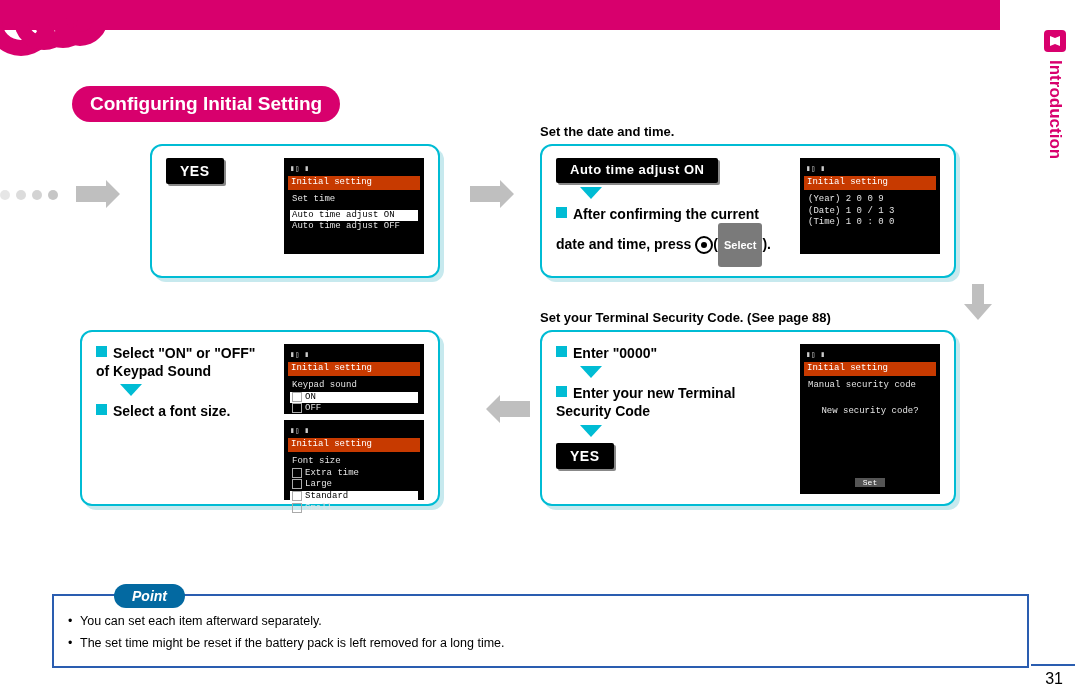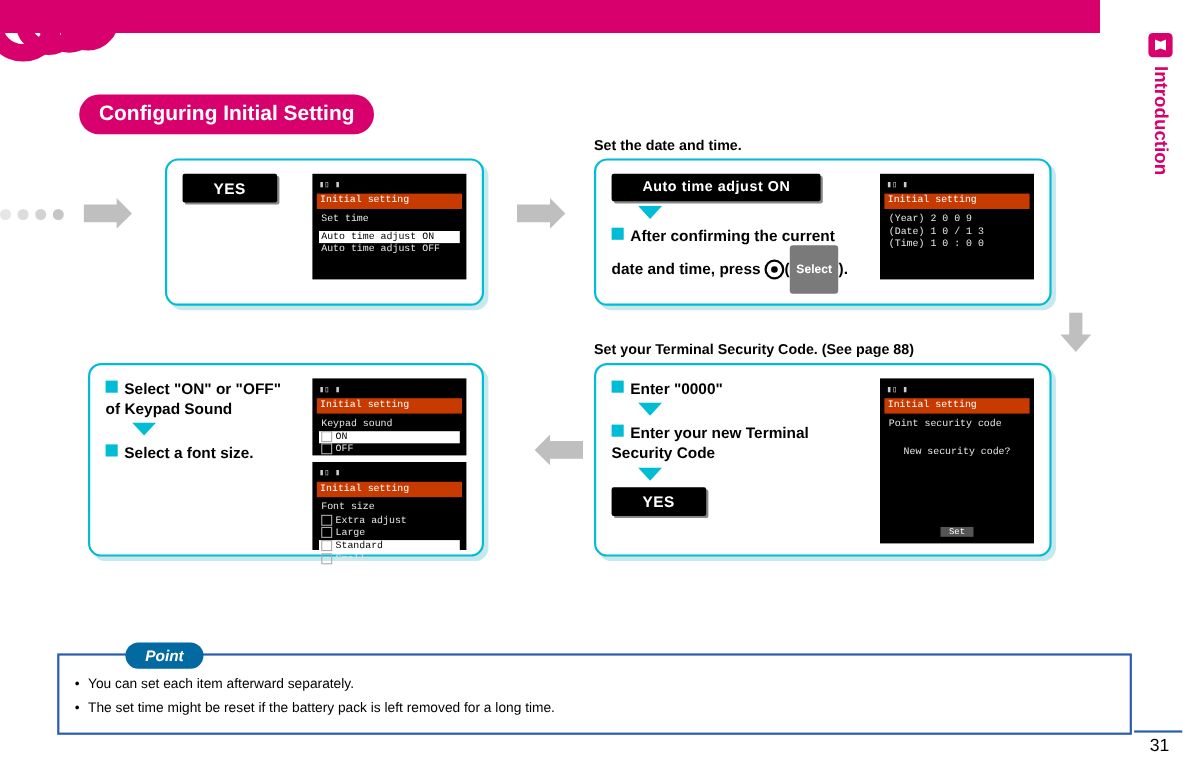--- a/index.html
+++ b/index.html
@@ -33,21 +33,21 @@
   .arrow svg { width: 100%; height: 100%; display: block; }
 
   
   .caption { position: absolute; font-weight: bold; font-size: 13px; color: #000; }
 
   
   .panel { position: absolute; border: 2px solid #00bcd4; border-radius: 12px; box-shadow: 4px 4px 0 #c7e9ee; background: #fff; padding: 12px 14px; }
   .panel-inner { display: flex; gap: 12px; align-items: flex-start; }
   .panel-text { flex: 1 1 auto; font-size: 14px; color: #000; font-weight: bold; line-height: 1.3; }
   .sq { display: inline-block; width: 11px; height: 11px; background: #00bcd4; margin-right: 6px; vertical-align: 1px; }
-  .black-btn { display: inline-block; background: #000; color: #fff; font-weight: bold; padding: 4px 28px; border-radius: 2px; box-shadow: 2px 2px 0 #888; font-size: 14px; letter-spacing: .5px; }
+  .black-btn { display: inline-block; background: #000; color: #fff; font-weight: bold; padding: 4px 14px; border-radius: 2px; box-shadow: 2px 2px 0 #888; font-size: 14px; letter-spacing: .5px; }
   .vchev { display:block; margin: 4px 0 4px 24px; }
   .vchev svg { width: 22px; height: 14px; display:block; }
   .select-pill { display: inline-block; background: #7a7a7a; color: #fff; font-size: 11px; padding: 15px 6px; border-radius: 3px; vertical-align: middle; }
   .okey { display:inline-flex; width:18px; height:18px; border:2px solid #000; border-radius:50%; align-items:center; justify-content:center; vertical-align:middle; }
   .okey span { width:6px; height:6px; background:#000; border-radius:50%; }
   .antenna-icon { display:inline-block; width:16px; height:14px; vertical-align:middle; position:relative; border:1px solid #555; border-radius:2px; }
   .antenna-icon::before { content:""; position:absolute; left:3px; top:2px; width:2px; height:8px; background:#555; box-shadow: 3px 0 0 #555, 6px 0 0 #555; }
 
   
   .shot { width: 140px; height: 120px; background: #000; color: #e3e3e3; font-family: "Courier New", monospace; font-size: 9px; padding: 6px 6px; line-height: 1.3; position: relative; flex: 0 0 auto; }
@@ -185,21 +185,21 @@
             </svg>
           </span>
         <span class="black-btn">YES</span>
       </div>
       <div class="shot" style="height:150px;">
         <div class="statusrow">
             <span>▮▯ ▮</span>
             <span></span>
           </div>
         <div class="titlebar">Initial setting</div>
-        <span class="opt">Point security code</span>
+        <span class="opt">Manual security code</span>
         <div style="height:14px"></div>
         <div style="text-align:center;">New security code?</div>
         <div style="position:absolute; bottom:4px; left:0; right:0; text-align:center;"><span style="background:#555;color:#fff;padding:0 8px;font-size:8px;">Set</span></div>
       </div>
     </div>
   </div>
 
   <div class="panel" style="left:80px; top:330px; width:360px; height:176px;">
     <div class="panel-inner">
       <div class="panel-text" style="width:170px;">
@@ -222,21 +222,21 @@
           <span class="hl optrow">ON</span>
           <span class="opt optrow">OFF</span>
         </div>
         <div class="shot" style="height:80px;">
           <div class="statusrow">
               <span>▮▯ ▮</span>
               <span></span>
             </div>
           <div class="titlebar">Initial setting</div>
           <span class="opt">Font size</span>
-          <span class="opt optrow">Extra adjust</span>
+          <span class="opt optrow">Extra time</span>
           <span class="opt optrow">Large</span>
           <span class="hl optrow">Standard</span>
           <span class="opt optrow">Small</span>
         </div>
       </div>
     </div>
   </div>
 
   <div class="point-box">
     <div class="point-tag">Point</div>

